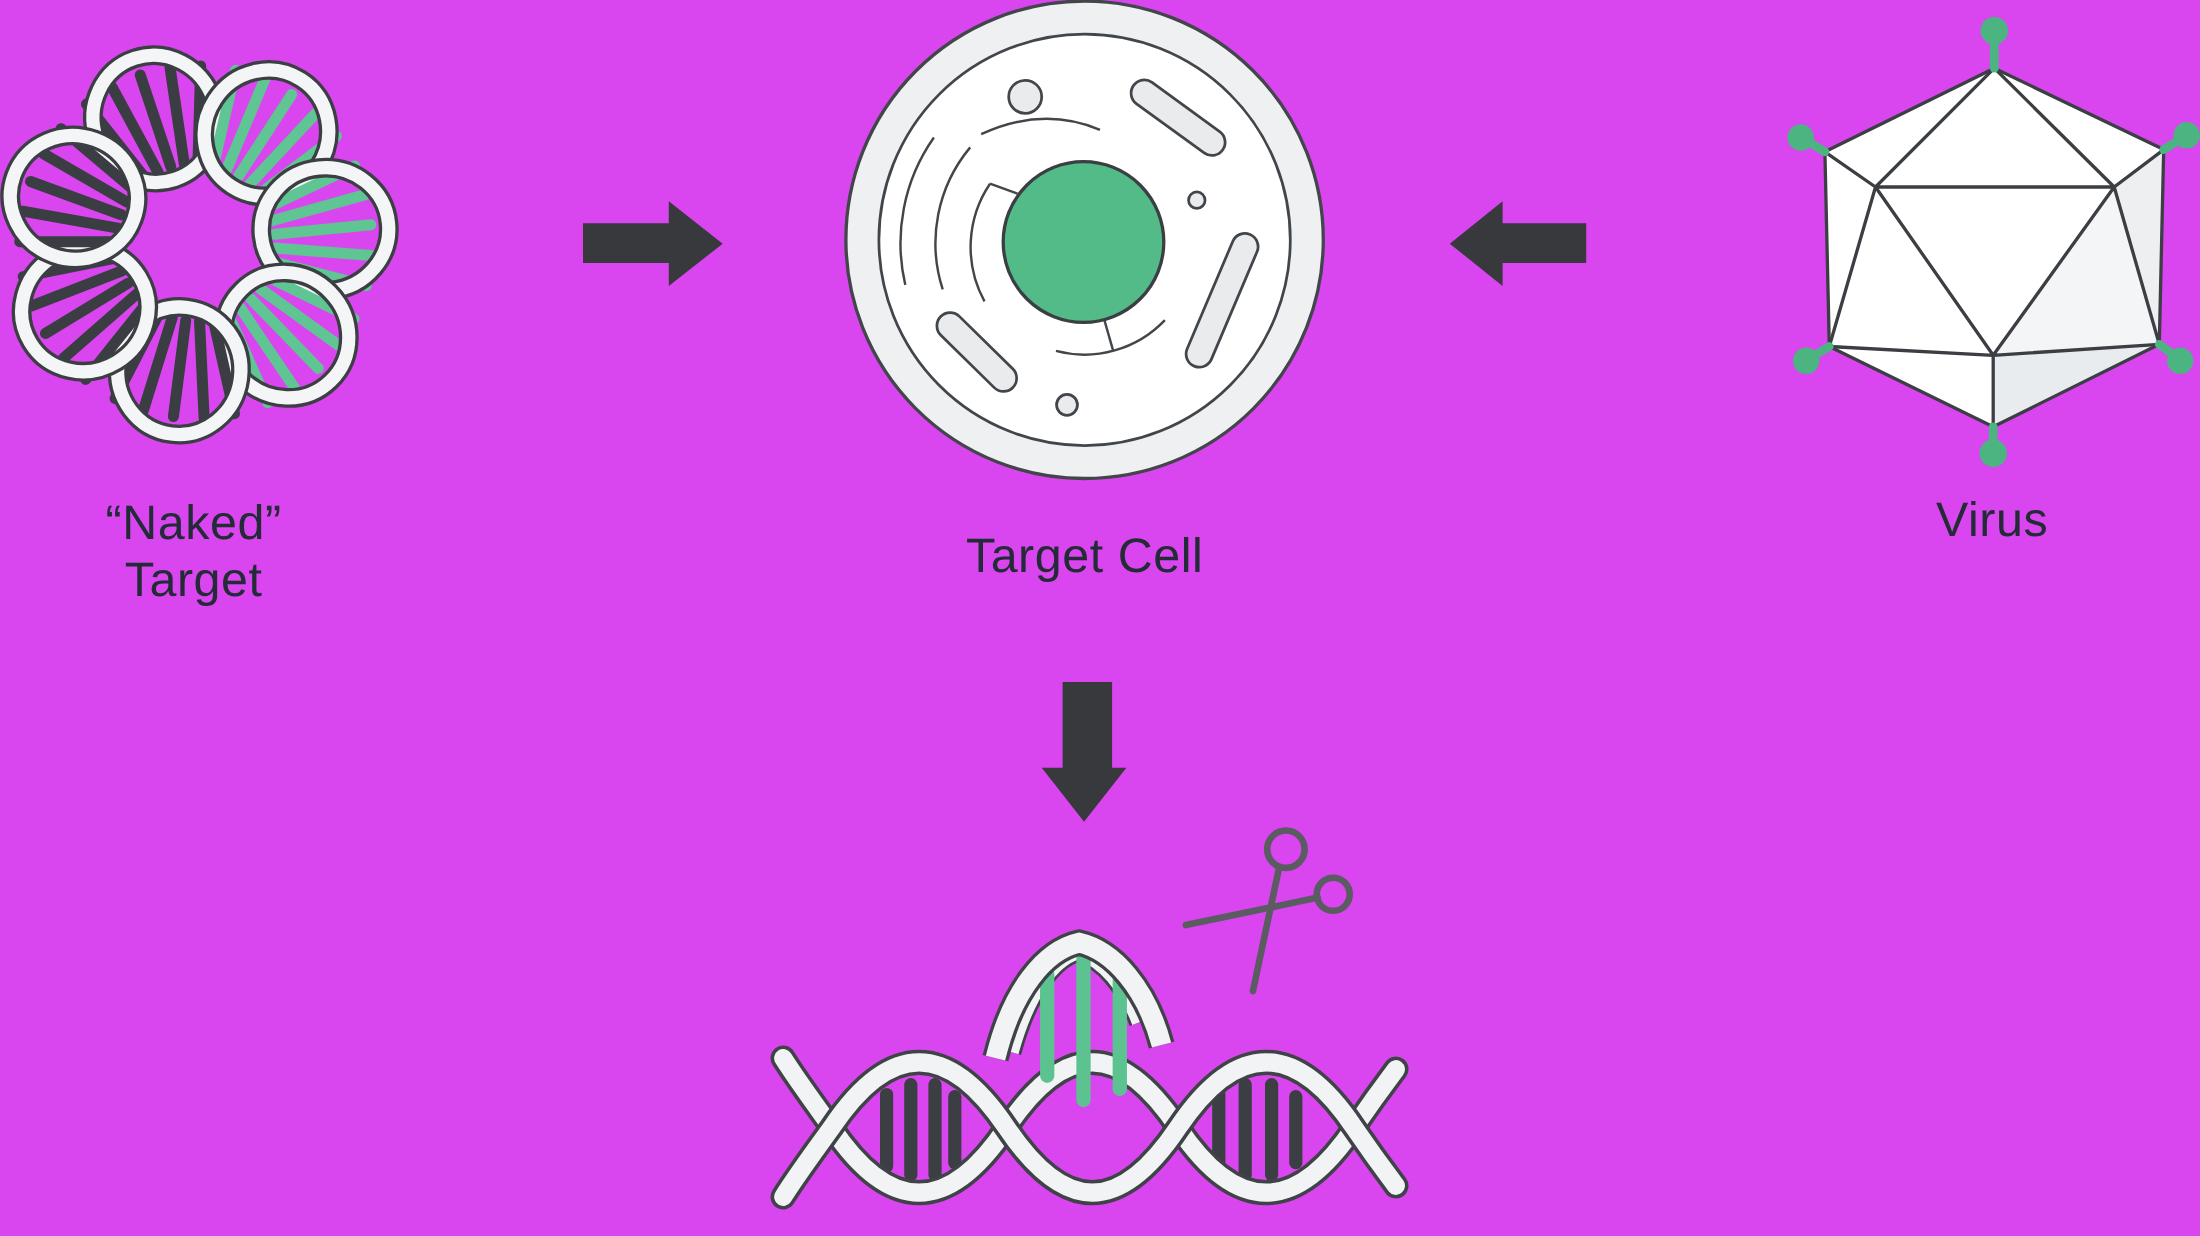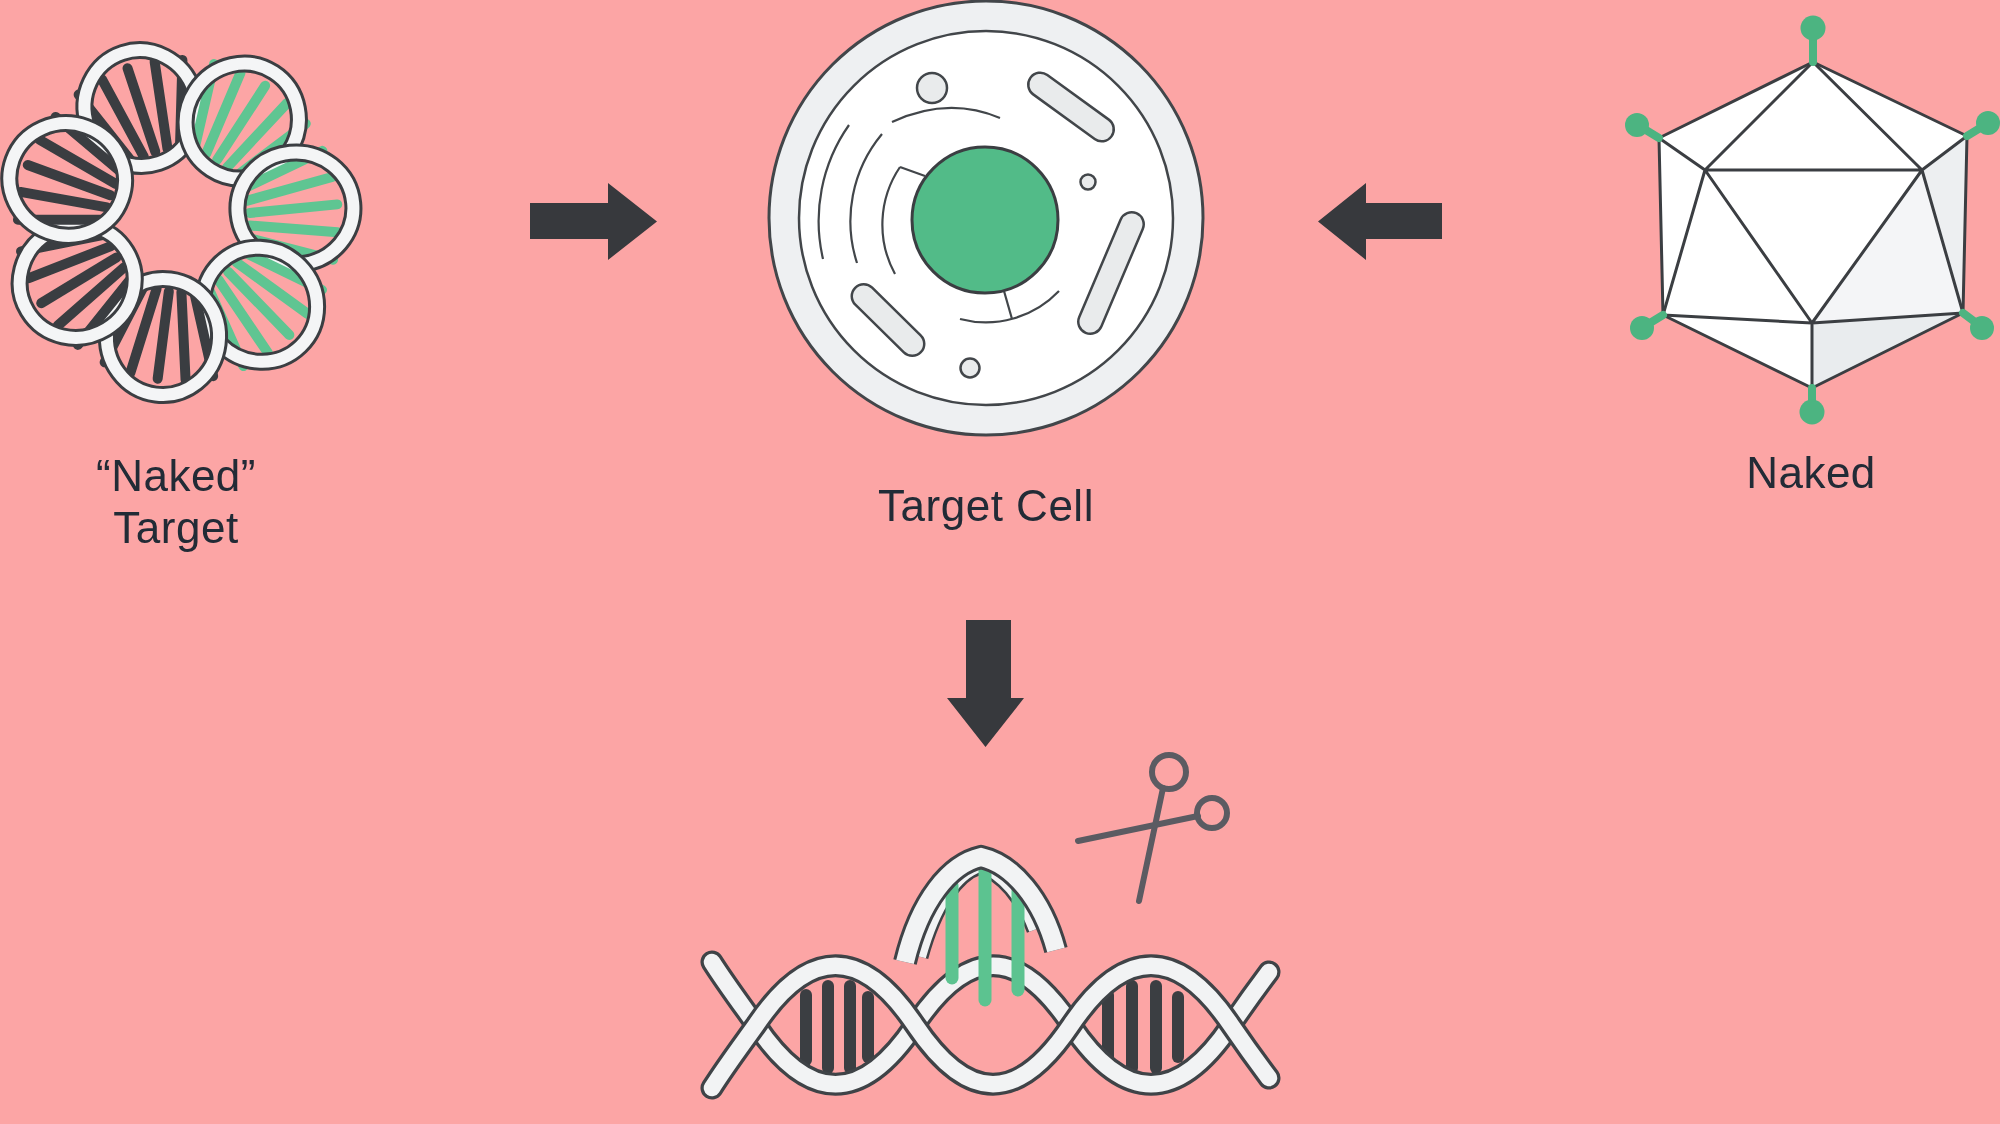--- a/index.html
+++ b/index.html
@@ -1,16 +1,16 @@
 <!DOCTYPE html>
 <html><head>
 <meta charset="utf-8">
 <style>
   html,body{margin:0;padding:0;background:#000;}
-  .stage{position:relative;width:2000px;height:1124px;background:#fca5a5;overflow:hidden;
+  .stage{position:relative;width:2000px;height:1124px;background:#d946ef;overflow:hidden;
          font-family:"Liberation Sans", sans-serif;}
   .stage svg{position:absolute;left:0;top:0;}
   .label{position:absolute;color:#222b36;font-size:44px;line-height:52px;text-align:center;
          width:340px;letter-spacing:0.5px;}
   .label-plasmid{left:6px;top:450px;}
   .label-cell{left:816px;top:480px;}
   .label-virus{left:1641px;top:447px;}
 
   
   use.rungs{fill:none;stroke-width:10;stroke-linecap:round;}
@@ -181,15 +181,15 @@
     <path class="arch-edge" d="M905,962 C920,900 950,864 981,857 C1012,864 1042,898 1056,950"></path>
     <path class="arch-core" d="M905,962 C920,900 950,864 981,857 C1012,864 1042,898 1056,950"></path>
   </g>
 </svg>
 
   <div class="label label-plasmid">
     <div>“Naked”</div>
     <div>Target</div>
   </div>
   <div class="label label-cell">Target Cell</div>
-  <div class="label label-virus">Naked</div>
+  <div class="label label-virus">Virus</div>
 
 </div>
 
 </body></html>

